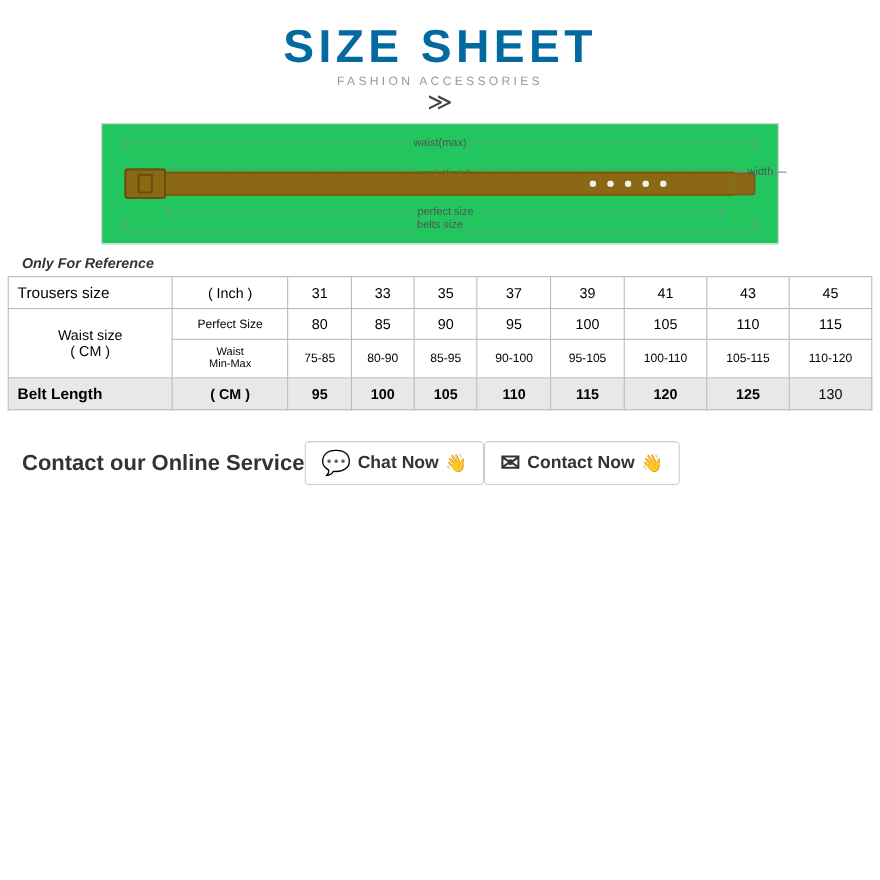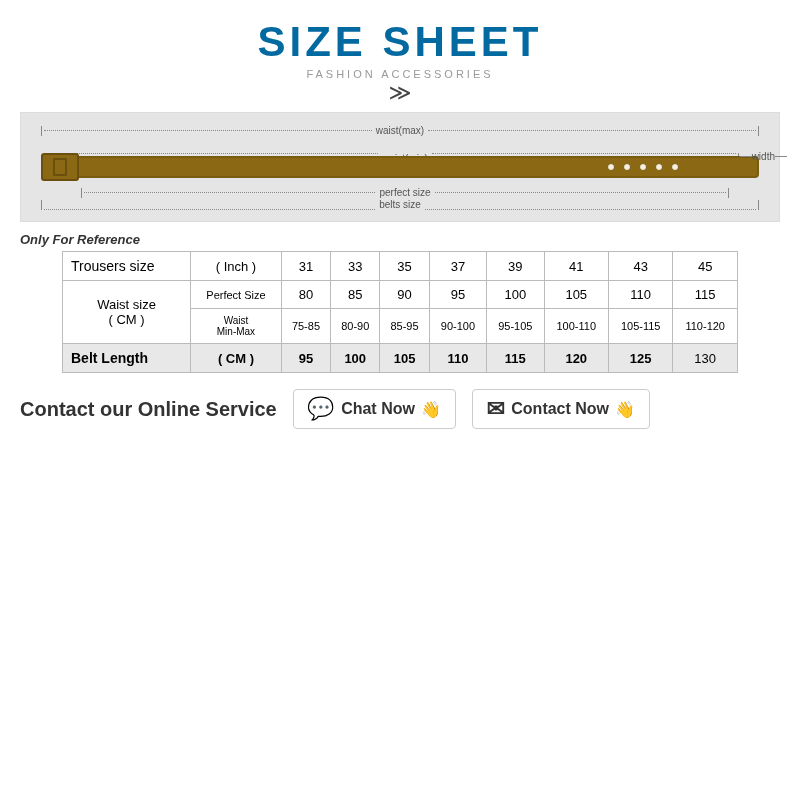--- a/index.html
+++ b/index.html
@@ -33,22 +33,22 @@
       margin-top: 2px;
     }
     .chevrons {
       font-size: 22px;
       color: #444;
       line-height: 1;
       margin-top: 2px;
     }
     
     .belt-diagram {
-      width: 760px;
-      background: #e5e5e5;
+      width: 616px;
+      background: #22c55e;
       border: 1px solid #ddd;
       margin-top: 8px;
       padding: 10px 20px;
       position: relative;
       height: 110px;
     }
     
     .belt-graphic {
       position: absolute;
       top: 28px;
@@ -116,21 +116,21 @@
       width: 760px;
       font-size: 13px;
       font-weight: bold;
       font-style: italic;
       color: #333;
       margin-top: 10px;
       margin-bottom: 4px;
     }
     
     .size-table {
-      width: 676px;
+      width: 786px;
       border-collapse: collapse;
       border: 1px solid #bbb;
       font-size: 13px;
     }
     .size-table th, .size-table td {
       border: 1px solid #bbb;
       text-align: center;
       padding: 6px 4px;
     }
     .trousers-header {
@@ -161,22 +161,21 @@
       margin-bottom: 6px;
     }
     .no-size-line .no-text {
       color: #e05a00;
       font-size: 34px;
       margin-right: 6px;
     }
     .contact-line {
       display: flex;
       align-items: center;
-      gap: 16px;
-      margin-top: 0;
+      margin-top: 12px;
     }
     .contact-label {
       font-size: 20px;
       font-weight: bold;
       color: #333;
     }
     .chat-btn, .contact-btn {
       display: flex;
       align-items: center;
       gap: 6px;

